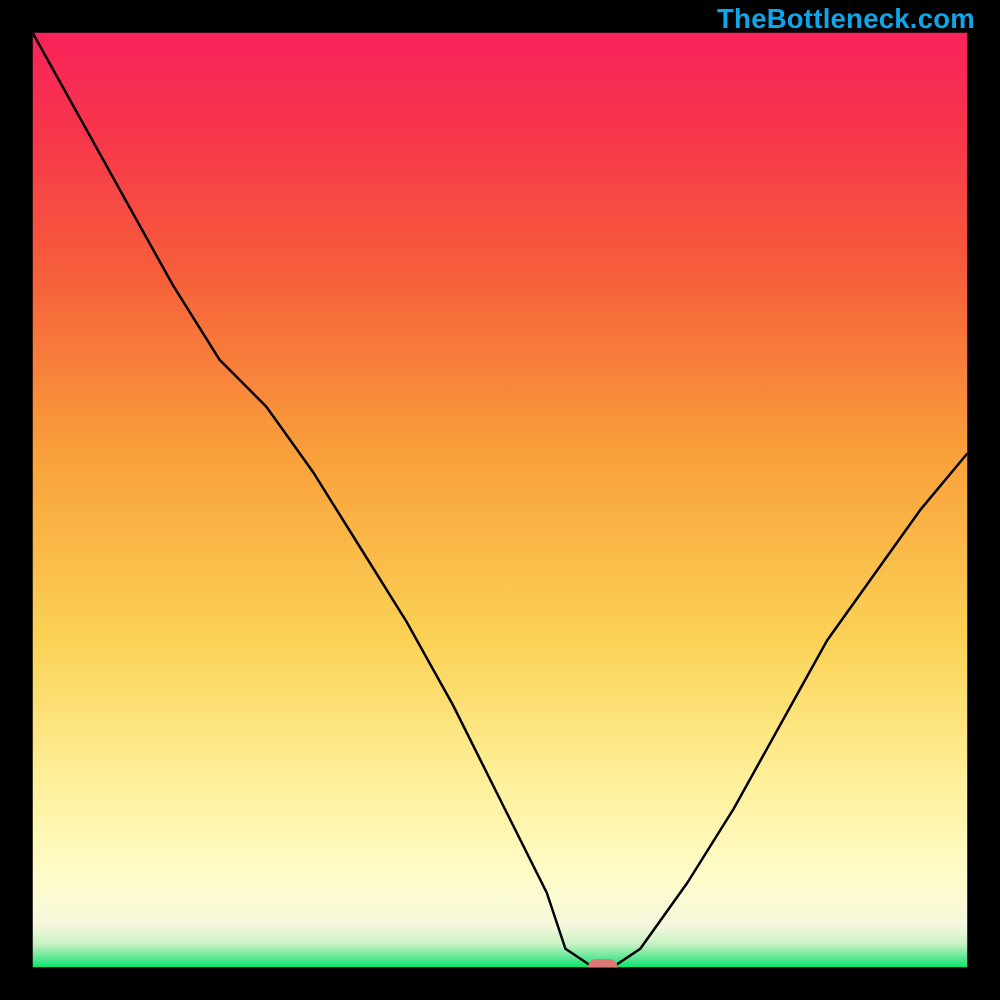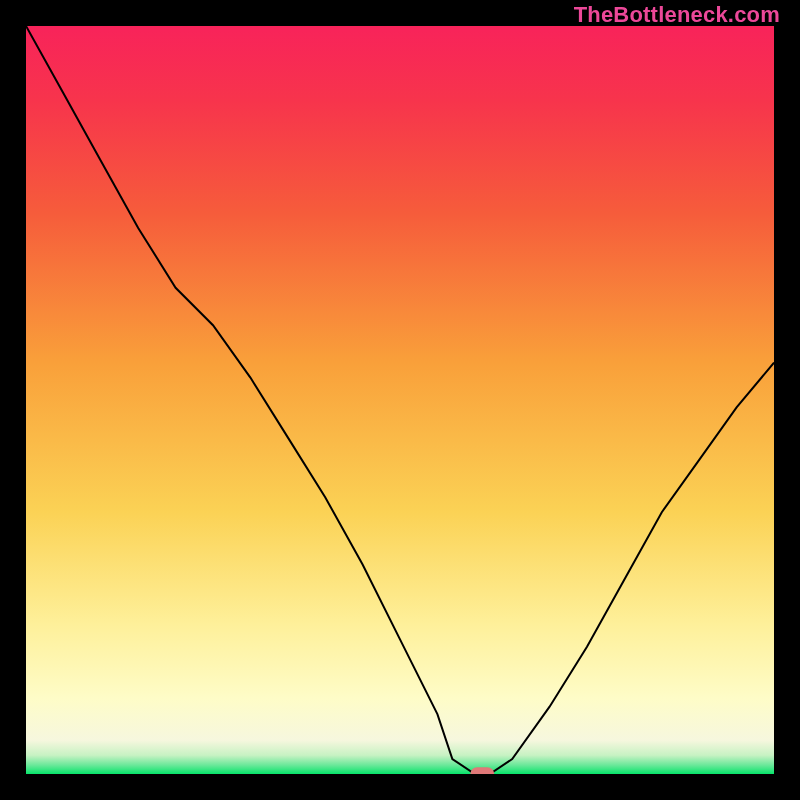--- a/index.html
+++ b/index.html
@@ -14,21 +14,21 @@
   .frame {
     position: relative;
     width: 800px;
     height: 800px;
     background: #000;
   }
   .watermark {
     position: absolute;
     top: 2px;
     right: 20px;
-    color: #ec4899;
+    color: #0ea5e9;
     font-size: 22px;
     font-weight: 600;
     letter-spacing: 0.2px;
     z-index: 10;
   }
   .plot {
     position: absolute;
     left: 26px;
     top: 26px;
     width: 748px;

